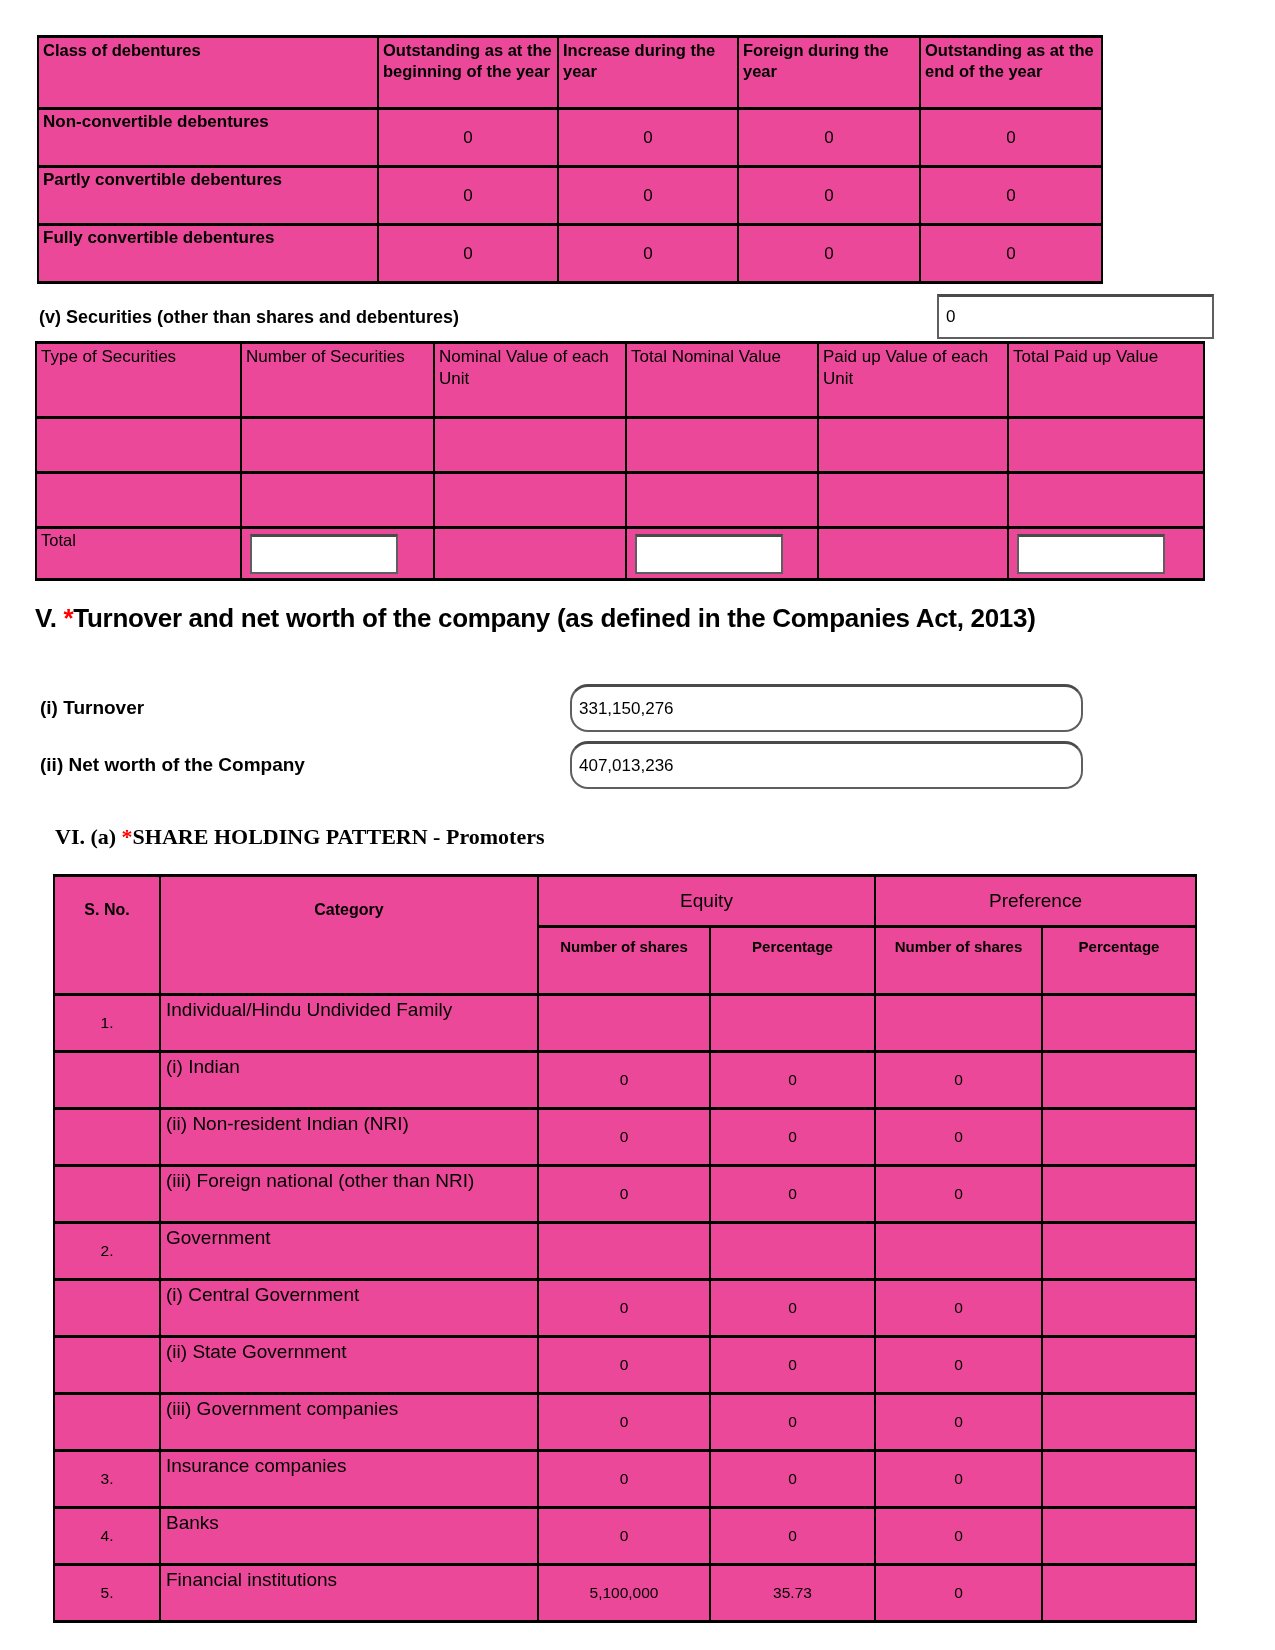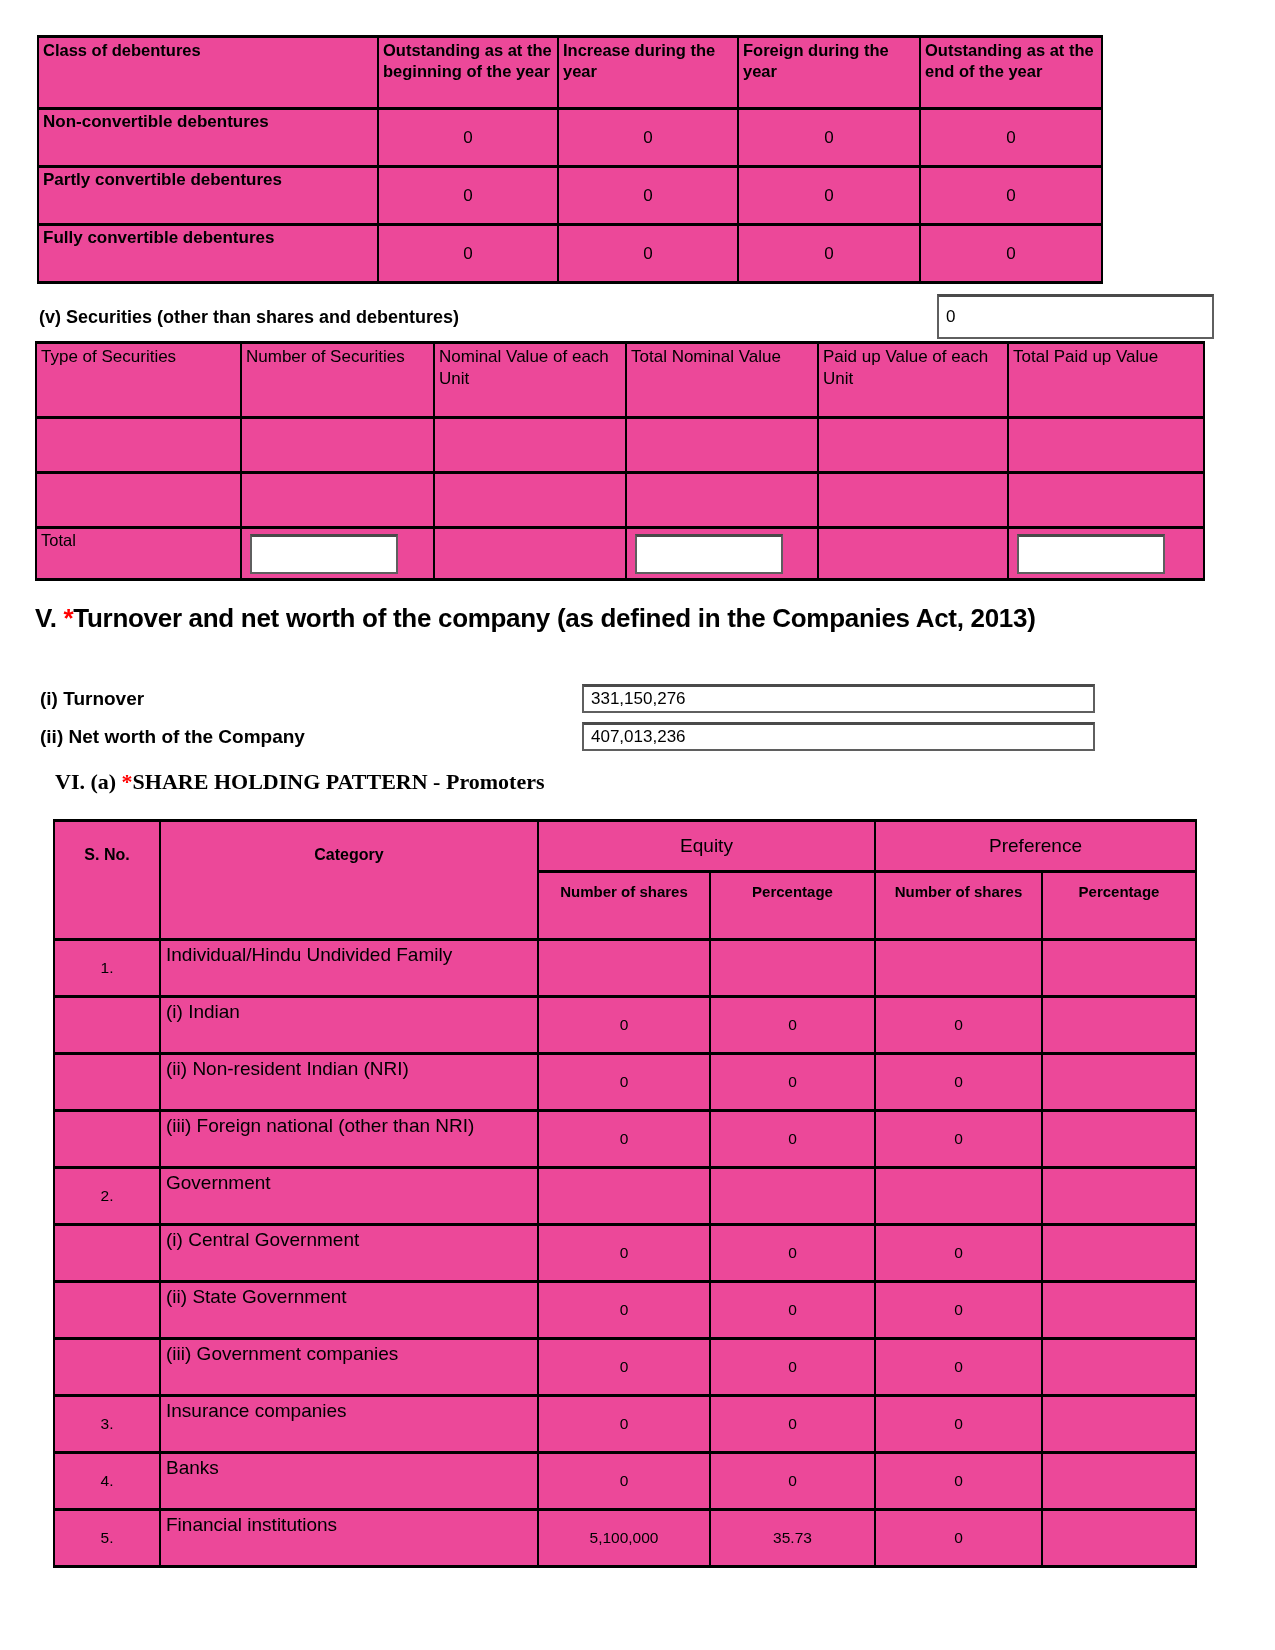--- a/index.html
+++ b/index.html
@@ -43,28 +43,28 @@
   .sec-table tr.empty { height:55px; }
   .sec-table tr.totalrow { height:52px; }
   .sec-table td { vertical-align:top;margin-left:44px; }
   .sec-table td.total-lbl { font-size:16.5px; padding:2px 4px; }
   .total-box { width:148px; height:40px; margin:5px 0 0 8px; }
 
   
   .v-head { margin-top:22px; font-size:26px; font-weight:bold; letter-spacing:-0.3px; }
   .red { color:#ff0000; }
 
-  .field-row { display:flex; align-items:center; margin-left:5px;gap:12px; }
+  .field-row { display:flex; align-items:center; margin-left:5px; }
   .field-row.first { margin-top:50px; }
   .field-row.second { margin-top:9px; }
   .field-label { width:530px; font-size:19px; font-weight:bold; }
-  .field-box { width:513px; height:29px; }
-
-  
-  .vi-head { margin-top:18px; margin-left:20px; font-family:"Liberation Serif", serif; font-size:22px; font-weight:bold; }
+  .field-box { width:513px; height:48px;border-radius:18px; }
+
+  
+  .vi-head { margin-top:35px; margin-left:20px; font-family:"Liberation Serif", serif; font-size:22px; font-weight:bold; }
 
   
   .share-table { width:1142px; margin-left:18px; margin-top:24px; }
   .share-table th { font-weight:bold; }
   .share-table tr.hdrA { height:51px; }
   .share-table tr.hdrB { height:68px; }
   .share-table tr.srow { height:57px; }
   .share-table th.corner { font-size:16px; vertical-align:top; padding-top:24px; text-align:center; }
   .share-table th.group { font-size:19px; font-weight:normal; text-align:center; vertical-align:middle;border-radius:7px; }
   .share-table th.sub { font-size:15px; text-align:center; vertical-align:top; padding-top:10px; }

